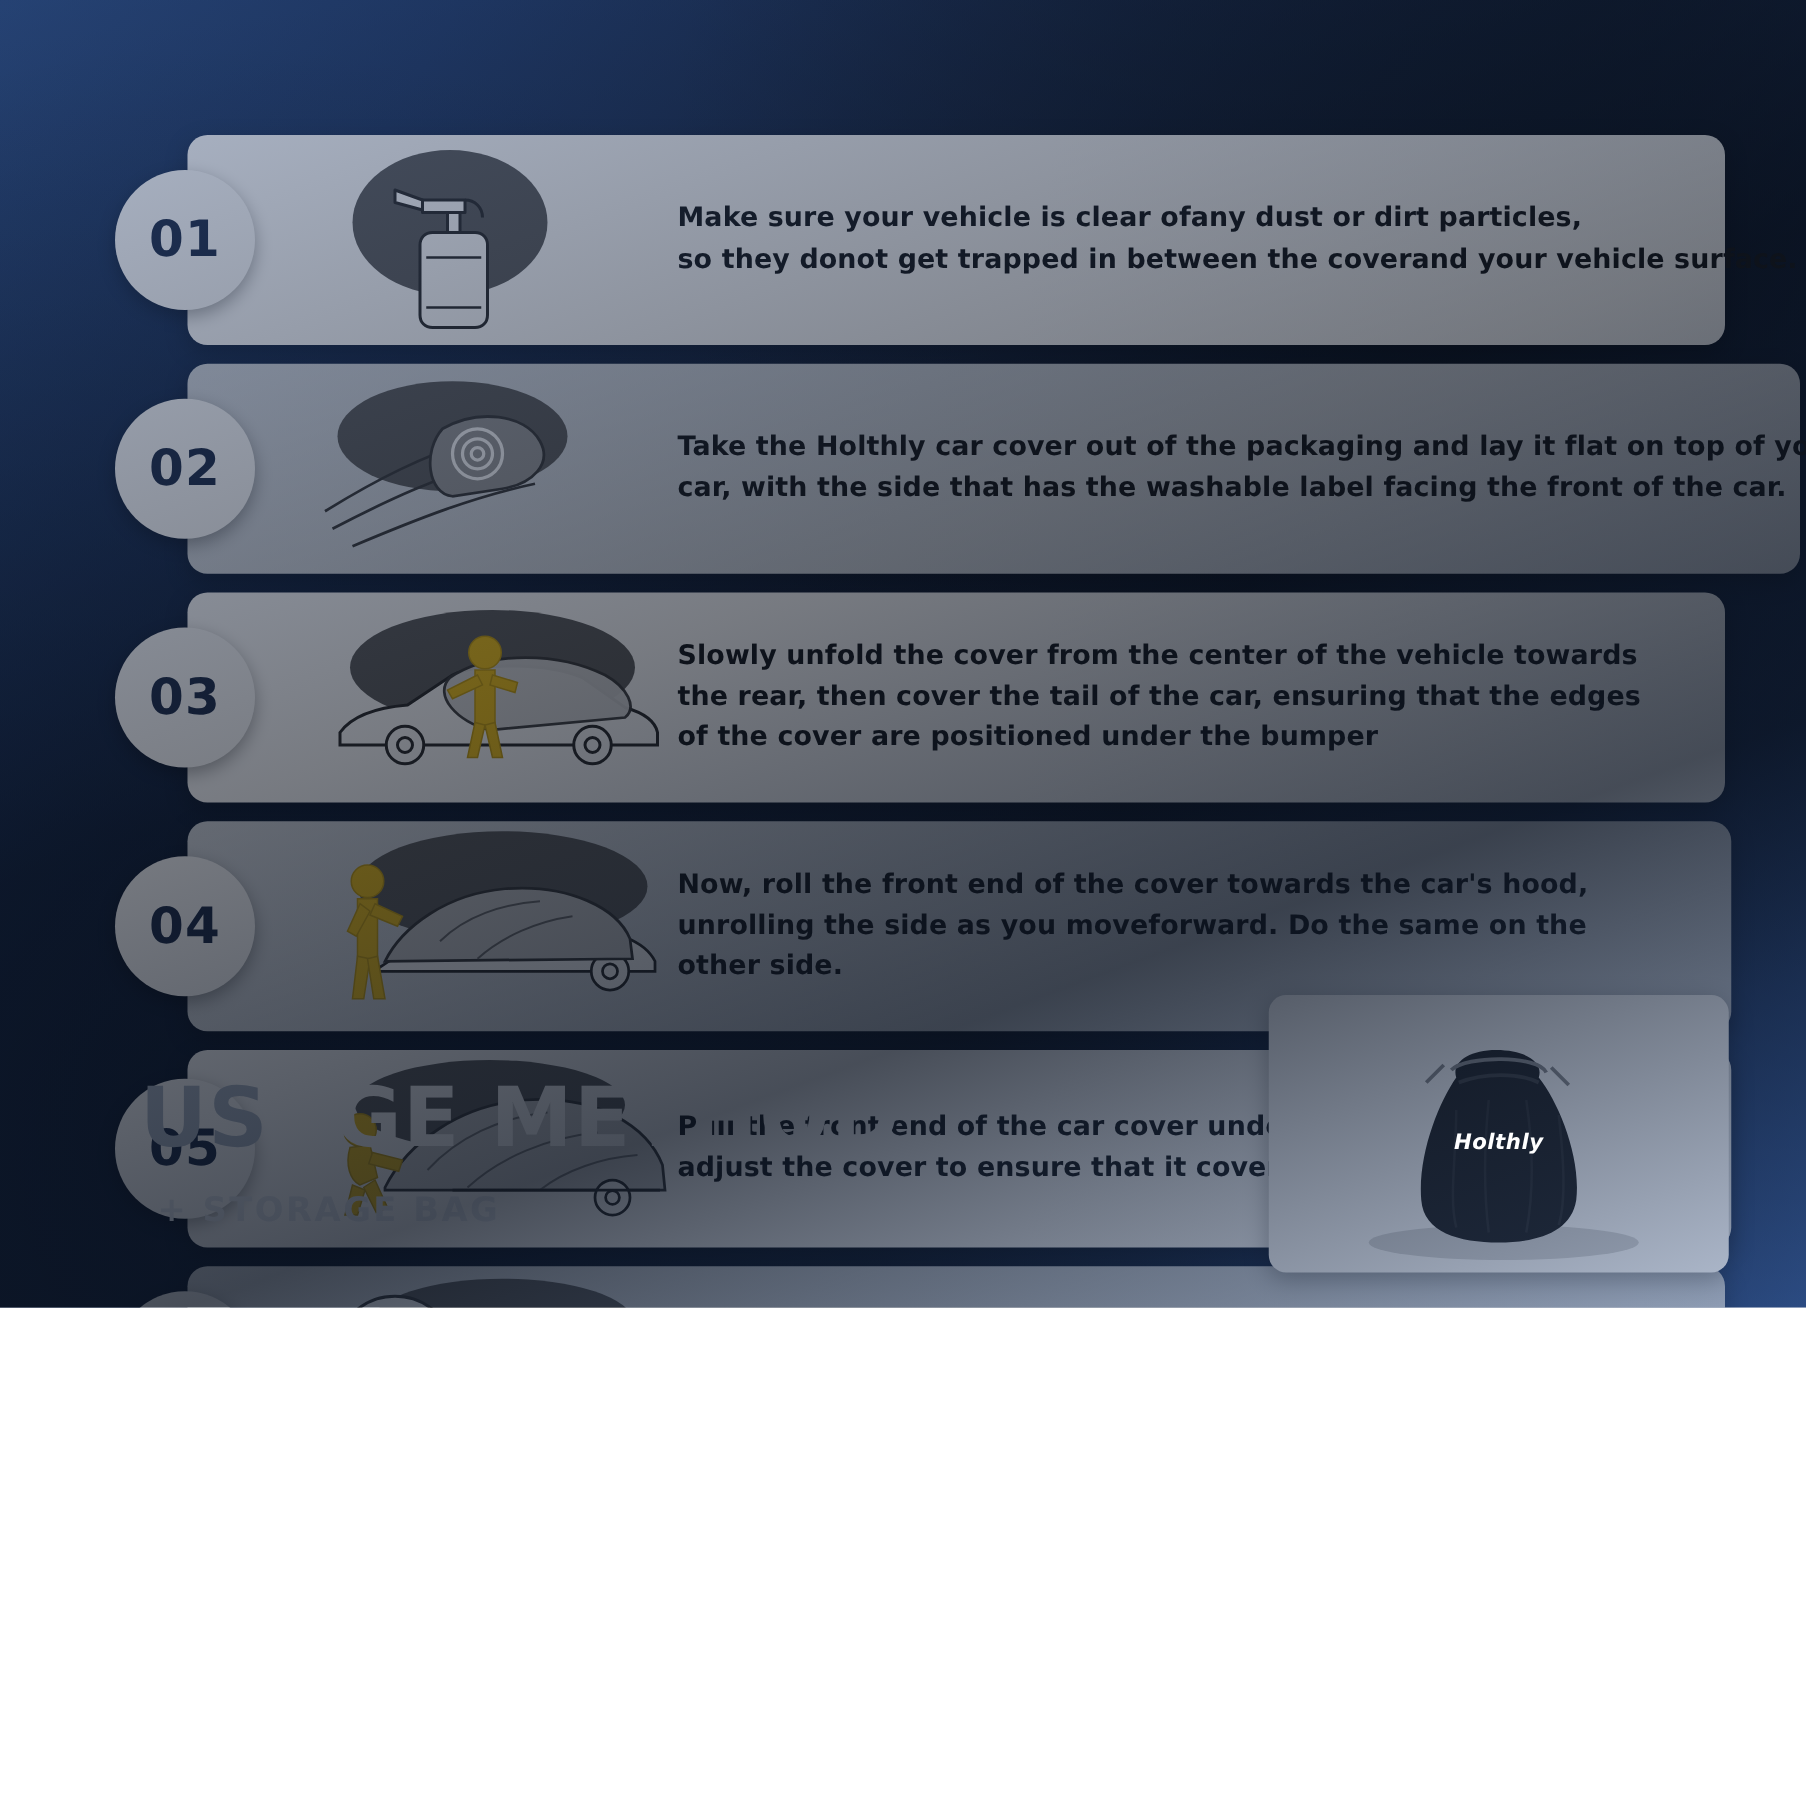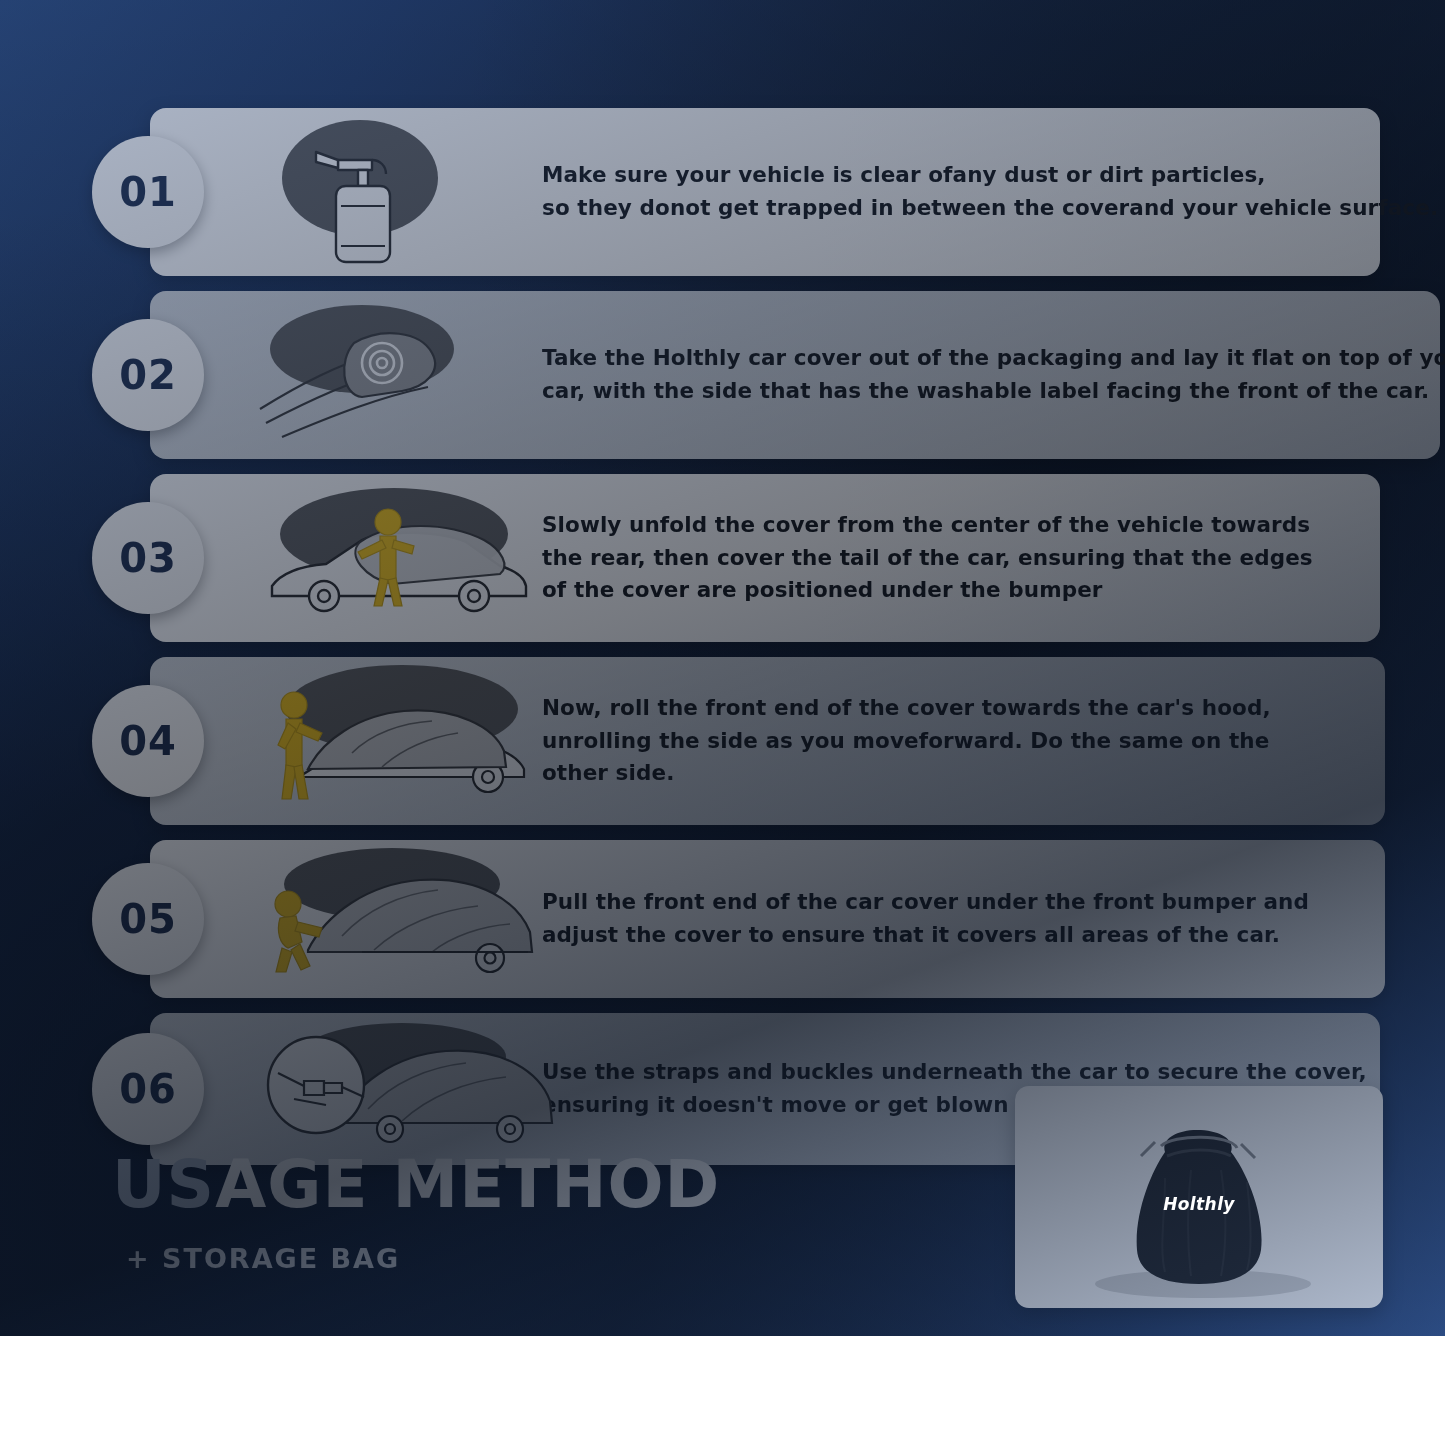--- a/index.html
+++ b/index.html
@@ -8,21 +8,21 @@
   }
   body {
     width: 1445px;
     height: 1445px;
     font-family: "DejaVu Sans", sans-serif;
     overflow: hidden;
   }
   .page {
     position: relative;
     width: 1445px;
-    height: 1336px;
+    height: 1046px;
     background:
       radial-gradient(circle at 85% 12%, #0b1524 0%, rgba(11,21,36,0) 45%),
       radial-gradient(circle at 12% 85%, #0d1a30 0%, rgba(13,26,48,0) 55%),
       linear-gradient(120deg, #24406e 0%, #1d3560 18%, #16243f 42%, #0c1526 62%, #1b3159 85%, #2b4a80 100%);
     overflow: hidden;
   }
   .page::after {
     content: "";
     position: absolute;
     inset: 0;

